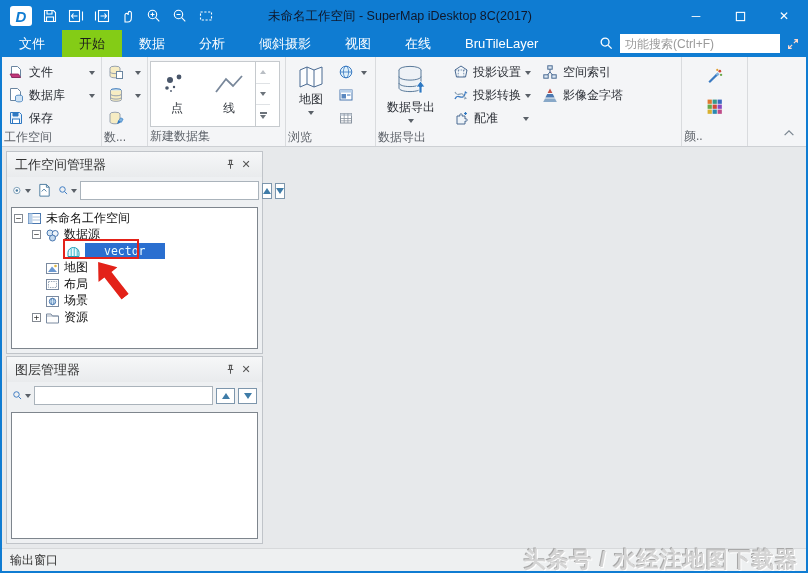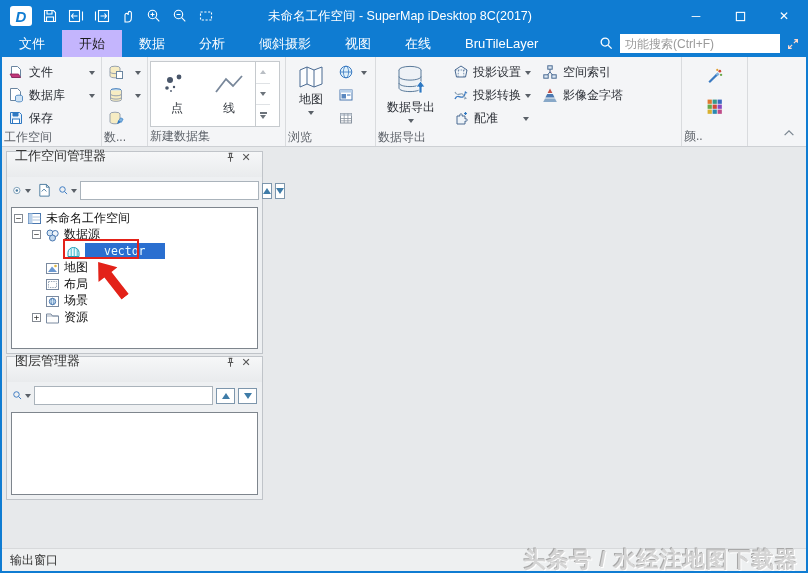--- a/index.html
+++ b/index.html
@@ -9,30 +9,30 @@
             border:2px solid #0f7cd2; overflow:hidden; }
 
   
   .titlebar { position:absolute; left:0; top:0; width:804px; height:28px; background:#0f7cd2;
               display:flex; align-items:center; color:#fff; }
   .qat { display:flex; align-items:center; gap:9px; padding-left:8px; }
   .logo { width:22px; height:20px; background:#fff; border-radius:3px; color:#0f7cd2;
           font-weight:bold; font-style:italic; font-size:15px; display:flex; align-items:center; justify-content:center; }
   .ticon { width:17px; height:17px; display:flex; align-items:center; justify-content:center; }
   .ticon svg { stroke:#fff; fill:none; stroke-width:1.1; }
-  .wtitle { position:absolute; left:0; right:8px; text-align:center; font-size:12.5px; color:#ffffff; pointer-events:none; }
+  .wtitle { position:absolute; left:0; right:8px; text-align:center; font-size:12.5px; color:#0f172a; pointer-events:none; }
   .winctl { margin-left:auto; display:flex; align-items:center; }
   .wbtn { width:44px; height:28px; display:flex; align-items:center; justify-content:center;
           color:#fff; font-size:12px; }
 
   
   .tabbar { position:absolute; left:0; top:28px; width:804px; height:27px; background:#0f7cd2;
             display:flex; align-items:flex-end; }
   .tab { height:27px; padding:0 17px; display:flex; align-items:center; color:#fff; font-size:13px; }
-  .tab.active { background:#c4b5fd; color:#1c1c1c; }
+  .tab.active { background:#84cc16; color:#1c1c1c; }
   .tab-right { margin-left:auto; display:flex; align-items:center; gap:6px; padding-right:6px; height:27px; }
   .searchbox { width:160px; height:19px; background:#fff; border:none; font-size:12px; padding:0 5px; color:#444; }
   .searchbox::placeholder { color:#9a9a9a; }
 
   
   .ribbon { position:absolute; left:0; top:55px; width:804px; height:90px; background:#f4f5f7;
             border-bottom:1px solid #cdd0d4; display:flex; align-items:stretch; }
   .rgroup { display:flex; flex-direction:column; border-right:1px solid #d9dbde; padding:3px 2px 0 2px; }
   .rgroup-body { flex:1; display:flex; align-items:flex-start; }
   .rgroup-label { height:17px; text-align:left; font-size:12px; color:#5f646b; line-height:15px; }
@@ -59,22 +59,22 @@
   .gal-sbtn:last-child { border-bottom:none; }
   .tri-up { width:0;height:0;border-left:3.5px solid transparent;border-right:3.5px solid transparent;border-bottom:4.5px solid #b9bec4; }
   .tri-down { width:0;height:0;border-left:3.5px solid transparent;border-right:3.5px solid transparent;border-top:4.5px solid #6c737b; }
   .gal-more { display:flex; flex-direction:column; align-items:center; gap:1px; }
   .gal-more .bar { width:7px; height:1.5px; background:#6c737b; }
 
   
   .main { position:absolute; left:0; top:145px; width:804px; height:401px; background:#e7e9eb; }
   .panel { position:absolute; left:4px; width:257px; background:#eef0f2; border:1px solid #c0c4c9; }
   .panel-ws { top:4px; height:203px; }
-  .panel-ly { top:209px; height:144px; }
-  .ptitle { height:25px; display:flex; align-items:flex-end; padding:12px 8px; font-size:13px; color:#333;
+  .panel-ly { top:209px; height:188px; }
+  .ptitle { height:25px; display:flex; align-items:flex-start; padding:4px 8px; font-size:13px; color:#333;
             background:linear-gradient(#f6f7f8,#e9ebed); }
   .ptitle .sp { flex:1; }
   .pico { width:16px; height:16px; display:flex; align-items:center; justify-content:center; color:#555; font-size:11px; }
   .ptoolbar { height:27px; display:flex; align-items:center; gap:3px; padding:0 5px; }
   .tb-ic { width:19px; height:18px; display:flex; align-items:center; justify-content:center; }
   .tb-sep { width:1px; height:16px; background:#cfd3d7; }
   .tb-input { flex:1; height:19px; background:#fff; border:1px solid #aab3bb; }
   .udbtn { width:20px; height:16px; background:#fff; border:1px solid #7d96ac; display:flex; align-items:center; justify-content:center; }
   .udbtn .up { width:0;height:0;border-left:4px solid transparent;border-right:4px solid transparent;border-bottom:6px solid #3f7ca8; }
   .udbtn .down { width:0;height:0;border-left:4px solid transparent;border-right:4px solid transparent;border-top:6px solid #3f7ca8; }

